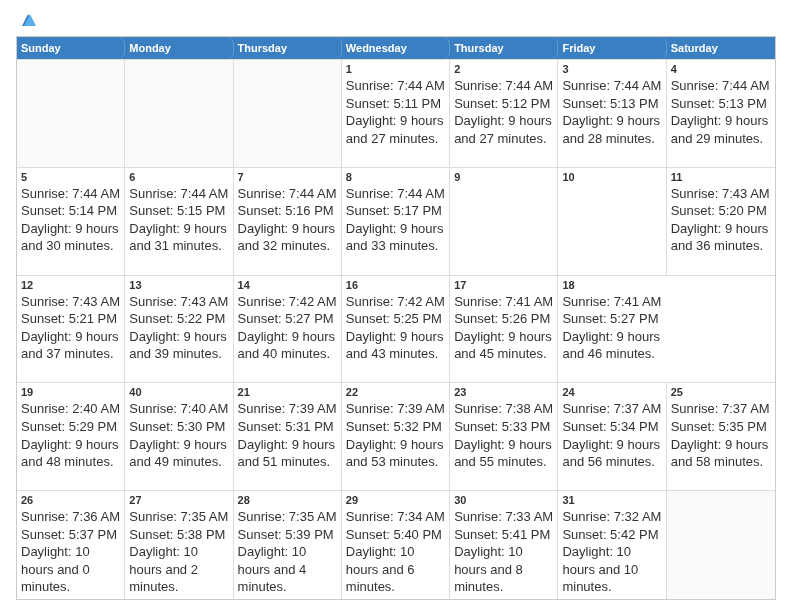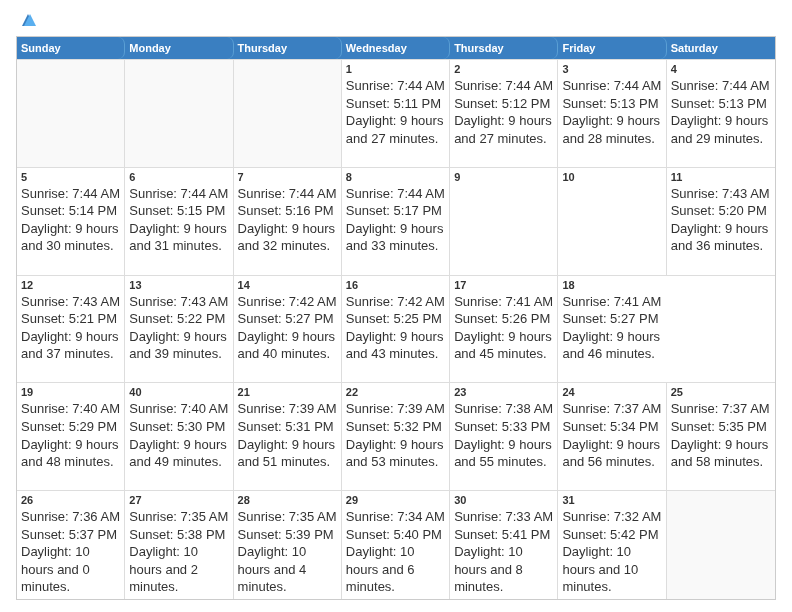--- a/index.html
+++ b/index.html
@@ -246,21 +246,21 @@
           <div class="cal-cell">
             <div class="day-num">18</div>
             <div class="cell-text">Sunrise: 7:41 AM
 Sunset: 5:27 PM
 Daylight: 9 hours and 46 minutes.</div>
           </div>
         </div>
         <div class="cal-row">
           <div class="cal-cell">
             <div class="day-num">19</div>
-            <div class="cell-text">Sunrise: 7:40 AM
+            <div class="cell-text">Sunrise: 2:40 AM
 Sunset: 5:29 PM
 Daylight: 9 hours and 48 minutes.</div>
           </div>
           <div class="cal-cell">
             <div class="day-num">40</div>
             <div class="cell-text">Sunrise: 7:40 AM
 Sunset: 5:30 PM
 Daylight: 9 hours and 49 minutes.</div>
           </div>
           <div class="cal-cell">

